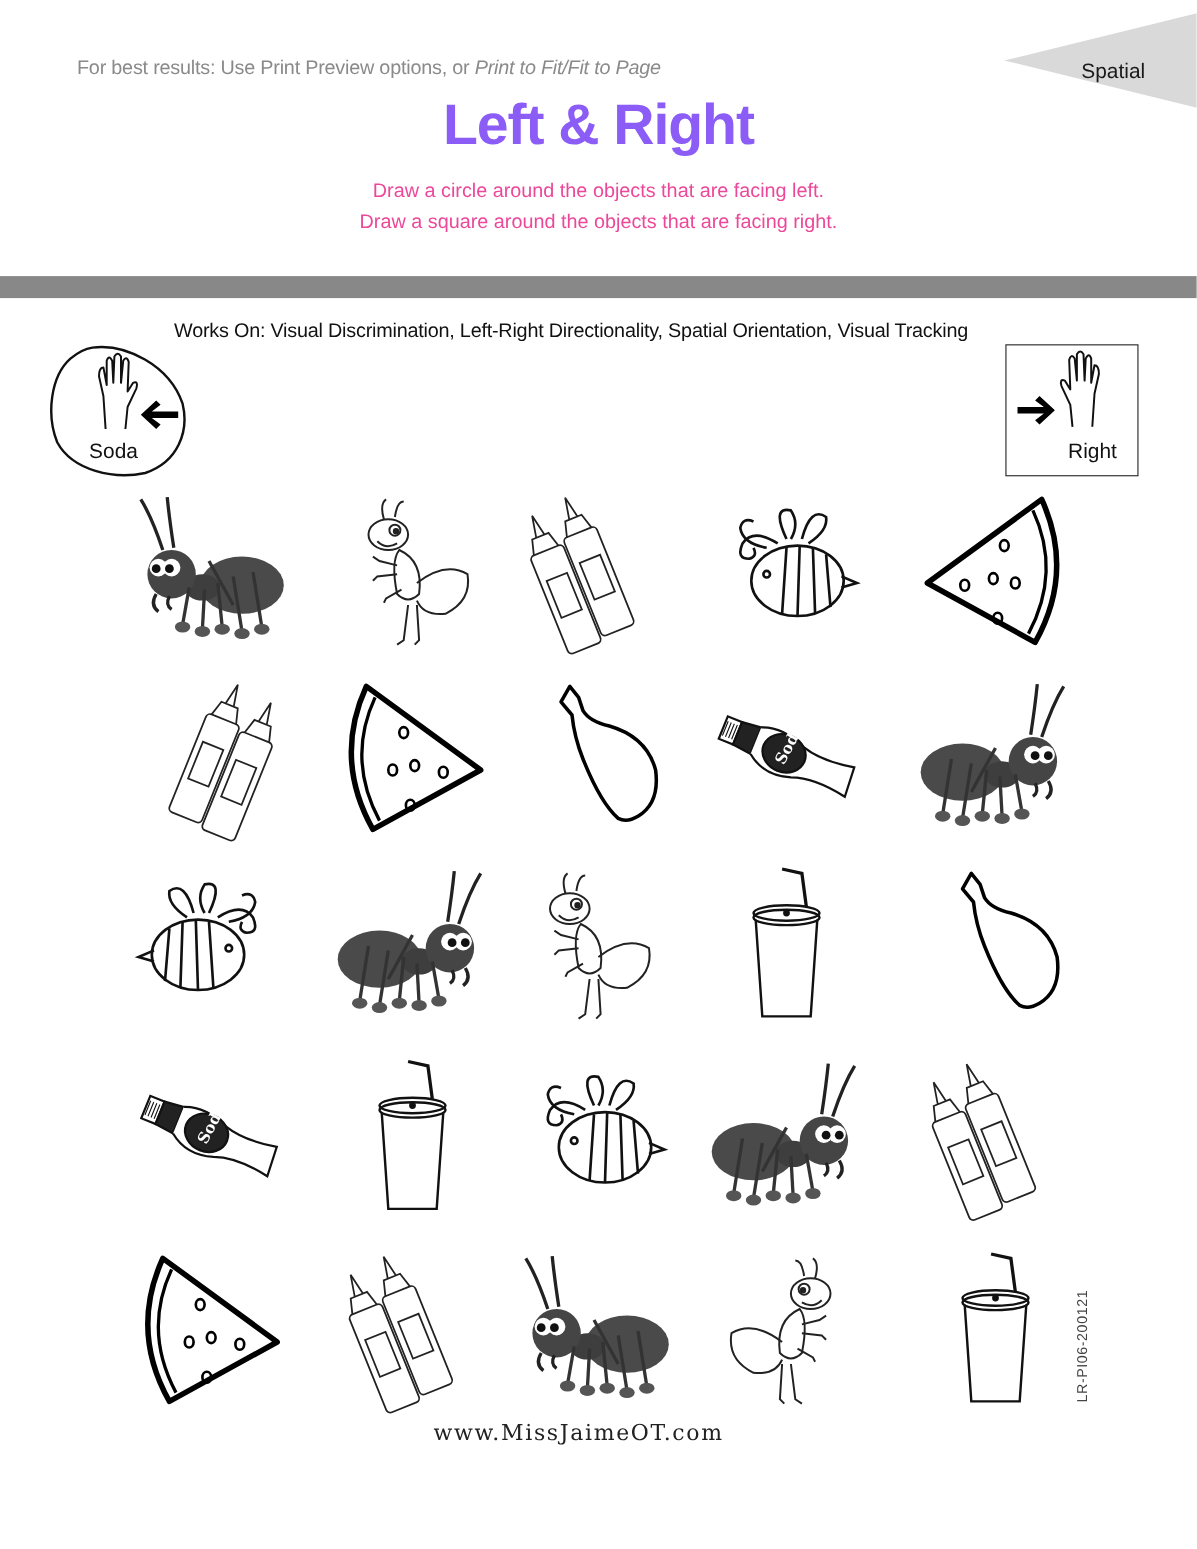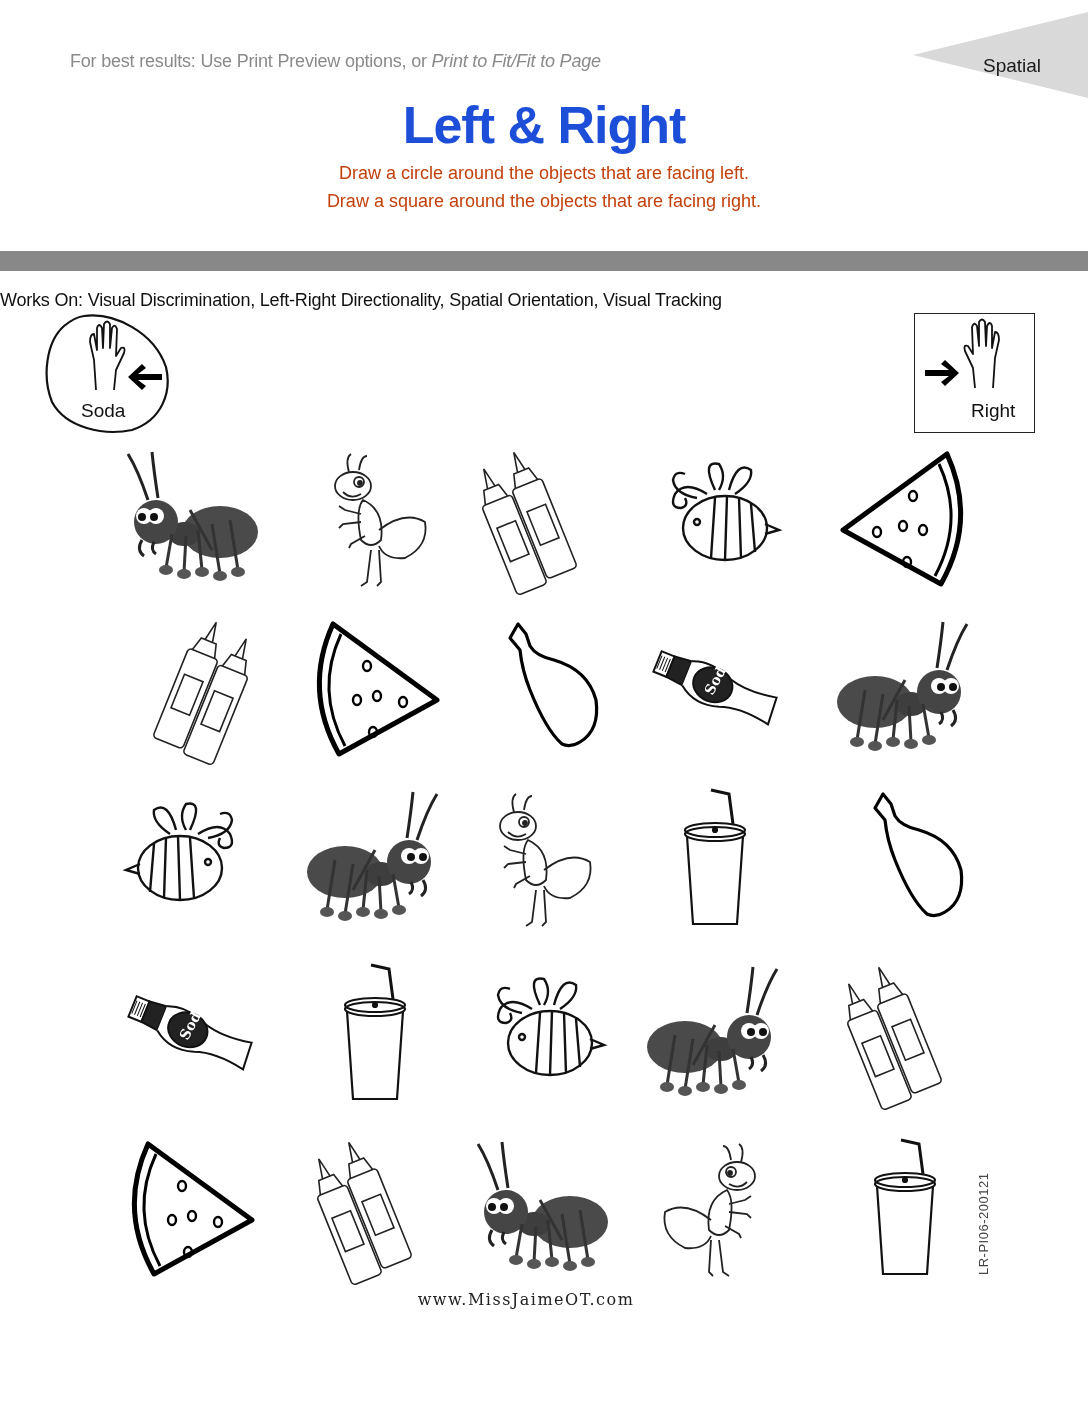--- a/index.html
+++ b/index.html
@@ -6,39 +6,39 @@
   html, body { width: 1088px; height: 1408px; background: #ffffff; overflow: hidden; }
   body { position: relative; font-family: "Liberation Sans", sans-serif; color: #111; }
 
   .hint { position: absolute; left: 46px; top: 51px; font-size: 18px; color: #8a8a8a; letter-spacing: -0.2px; margin-left: 24px; }
   .hint em { font-style: italic; }
 
   .tab { position: absolute; right: 0; top: 10px; width: 175px; height: 90px; }
   .tab svg { position: absolute; left: 0; top: 0; }
   .tab-label { position: absolute; left: 70px; top: 45px; font-size: 19px; color: #1a1a1a; }
 
-  .title { position: absolute; left: 0; width: 1088px; top: 84px; text-align: center; font-size: 52px; font-weight: 700; letter-spacing: -1px; color: #1d4ed8; margin-top: 11px; }
-  .instr { position: absolute; left: 0; width: 1088px; text-align: center; font-size: 18px; color: #c2410c; }
+  .title { position: absolute; left: 0; width: 1088px; top: 84px; text-align: center; font-size: 52px; font-weight: 700; letter-spacing: -1px; color: #8b5cf6; }
+  .instr { position: absolute; left: 0; width: 1088px; text-align: center; font-size: 18px; color: #ec4899; }
   .instr.l1 { top: 163px; }
   .instr.l2 { top: 191px; }
 
   .band { position: absolute; left: 0; top: 251px; width: 1088px; height: 20px; background: #888888; }
 
-  .works { position: absolute; left: 0; width: 880px; top: 290px; text-align: left; font-size: 18px; color: #111; letter-spacing: -0.2px; }
+  .works { position: absolute; left: 0; width: 880px; top: 290px; text-align: right; font-size: 18px; color: #111; letter-spacing: -0.2px; }
 
   .legend-left { position: absolute; left: 44px; top: 312px; width: 128px; height: 122px; }
   .legend-right { position: absolute; left: 914px; top: 313px; width: 121px; height: 120px; border: 1.5px solid #222; }
   .legend-label { position: absolute; font-size: 19px; color: #111; }
 
   .grid { position: absolute; left: 0; top: 0; width: 1088px; height: 1408px; }
   .cell { position: absolute; width: 150px; height: 150px; display: flex; align-items: center; justify-content: center; }
   .cell svg { width: 140px; height: 140px; overflow: visible; }
   .cell.flip svg { transform: scaleX(-1); }
 
-  .footer-url { position: absolute; left: 0; width: 1052px; top: 1290px; text-align: center; font-family: "DejaVu Serif", serif; font-size: 16px; letter-spacing: 1.5px; color: #222; }
+  .footer-url { position: absolute; left: 0; width: 1052px; top: 1290px; text-align: center; font-family: "DejaVu Serif", serif; font-size: 20px; letter-spacing: 1.5px; color: #222; }
   .code { position: absolute; left: 976px; top: 1275px; transform-origin: 0 0; transform: rotate(-90deg); font-size: 13px; color: #444; white-space: nowrap; letter-spacing: 0.5px; }
 </style>
 </head>
 <body>
 
 <div class="hint"><span>For best results: Use Print Preview options, or </span><em>Print to Fit/Fit to Page</em></div>
 
 <div class="tab">
   <svg width="175" height="90" viewBox="0 0 175 90">
     <polygon points="0,45 175,2 175,88" fill="#d9d9d9"></polygon>

